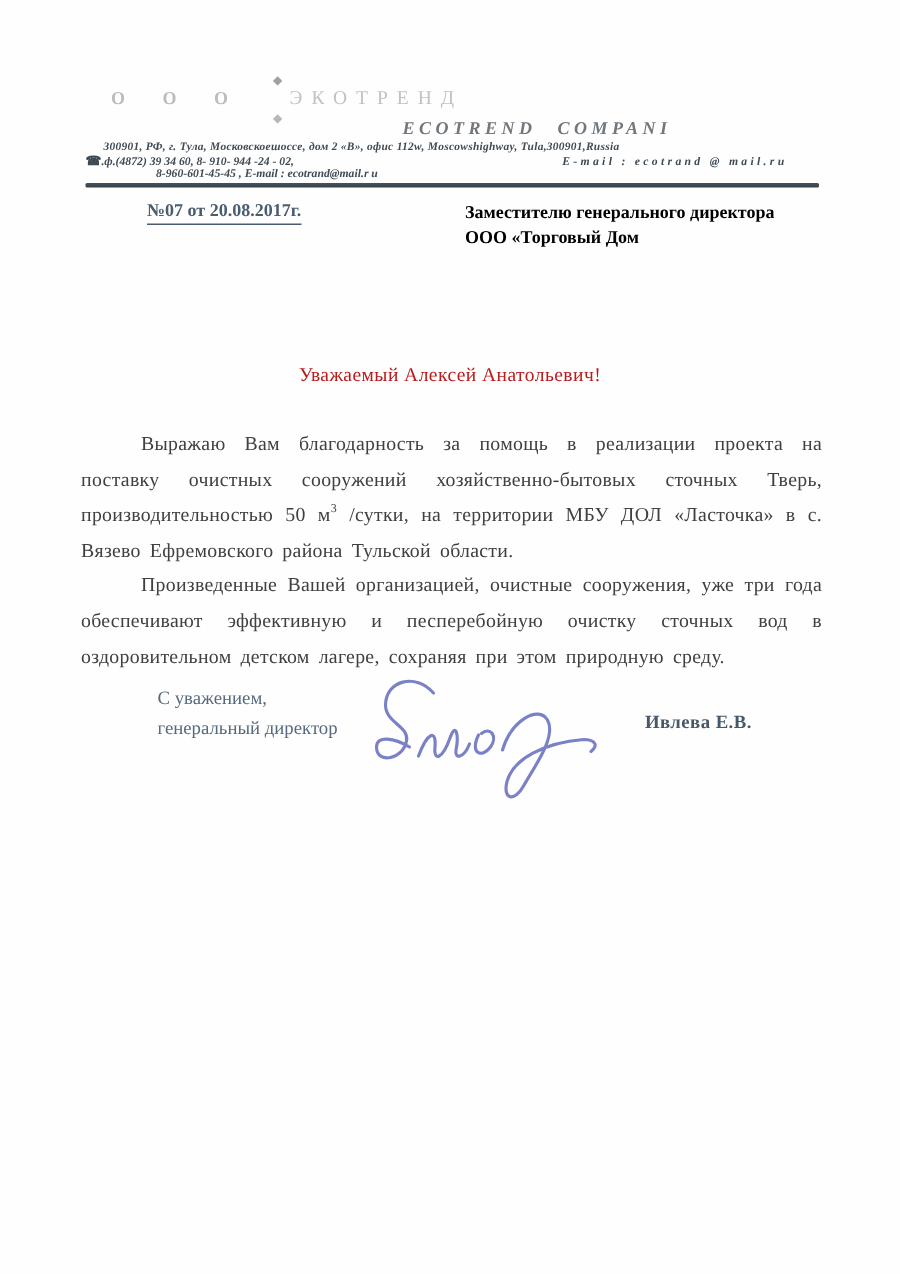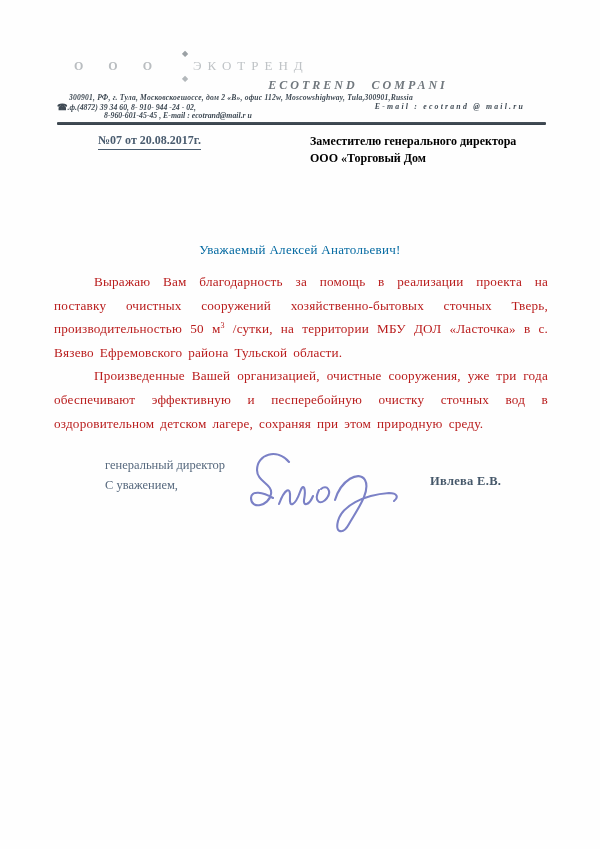--- a/index.html
+++ b/index.html
@@ -31,21 +31,21 @@
     letter-spacing:3px;word-spacing:8px;color:#70777d;
   }
   .hdr-address{
     position:absolute;top:93px;left:57px;width:490px;
     font-size:7.6px;font-weight:bold;font-style:italic;color:#3f4a54;
     letter-spacing:.2px;white-space:nowrap;margin-left:12px;
   }
   .hdr-contacts-1{
     position:absolute;top:102px;left:57px;width:490px;
     font-size:7.8px;font-weight:bold;font-style:italic;color:#3f4a54;
-    display:flex;justify-content:space-between;align-items:flex-start;
+    display:flex;justify-content:space-between;align-items:center;
   }
   .hdr-email-right{letter-spacing:2.2px;padding-right:22px;}
   .hdr-contacts-2{
     position:absolute;top:111px;left:60px;
     font-size:7.8px;font-weight:bold;font-style:italic;color:#3f4a54;margin-left:44px;
   }
   .phone-glyph{font-style:normal;font-size:8.5px;}
   .hdr-rule{
     position:absolute;top:122px;left:57px;width:489px;height:3px;
     background:linear-gradient(#48525b,#353f48);
@@ -57,25 +57,25 @@
     font-size:12px;font-weight:bold;color:#4a5c6f;
     border-bottom:1.4px solid #4a5c6f;padding-bottom:1px;margin-left:41px;
   }
   .recipient{
     position:absolute;top:133px;left:310px;width:270px;
     font-size:12px;font-weight:bold;color:#000000;line-height:17px;
   }
   
   .salutation{
     position:absolute;top:242px;left:0;width:600px;text-align:center;
-    font-size:13px;color:#0369a1;letter-spacing:.3px;
+    font-size:13px;color:#b91c1c;letter-spacing:.3px;
   }
   .body-text{
-    position:absolute;top:270px;left:54px;width:494px;
-    font-size:13.2px;line-height:23.6px;color:#b91c1c;
+    position:absolute;top:284px;left:54px;width:494px;
+    font-size:13.2px;line-height:23.6px;color:#404040;
     text-align:justify;letter-spacing:.2px;word-spacing:2.5px;
   }
   .body-text p{margin:0;text-indent:40px;}
   .body-text sup{font-size:8px;line-height:0;}
   
   .closing{
     position:absolute;top:455px;left:105px;
     font-size:12.5px;color:#57697e;line-height:20px;
   }
   .signature-svg{position:absolute;top:446px;left:243px;}
@@ -117,22 +117,22 @@
   </div>
 
   <div class="salutation">Уважаемый Алексей Анатольевич!</div>
 
   <div class="body-text">
     <p><span>Выражаю Вам благодарность за помощь в реализации проекта на поставку очистных сооружений хозяйственно-бытовых сточных Тверь, производительностью 50 м</span><sup>3</sup><span> /сутки, на территории МБУ ДОЛ «Ласточка» в с. Вязево Ефремовского района Тульской области.</span></p>
     <p>Произведенные Вашей организацией, очистные сооружения, уже три года обеспечивают эффективную и песперебойную очистку сточных вод в оздоровительном детском лагере, сохраняя при этом природную среду.</p>
   </div>
 
   <div class="closing">
+    <div>С уважением,</div>
     <div>генеральный директор</div>
-    <div>С уважением,</div>
   </div>
 
   <svg class="signature-svg" width="175" height="100" viewBox="0 0 175 100">
     <g fill="none" stroke="#7b81c6" stroke-width="2.1" stroke-linecap="round" stroke-linejoin="round">
       <path d="M46 16 C34 2 14 8 14 24 C14 36 30 38 28 48 C26 60 8 64 8 52 C8 44 20 46 30 52"></path>
       <path d="M36 58 C42 42 48 40 47 52 C46 62 52 60 57 46 C61 35 63 44 61 54 C60 60 66 60 70 50"></path>
       <path d="M76 44 C70 56 78 60 84 52 C89 45 84 38 78 43"></path>
       <path d="M92 54 C98 34 116 24 122 34 C128 45 114 64 106 78 C100 89 92 87 95 75 C99 60 120 49 146 47 C154 47 156 51 151 55"></path>
     </g>
   </svg>

